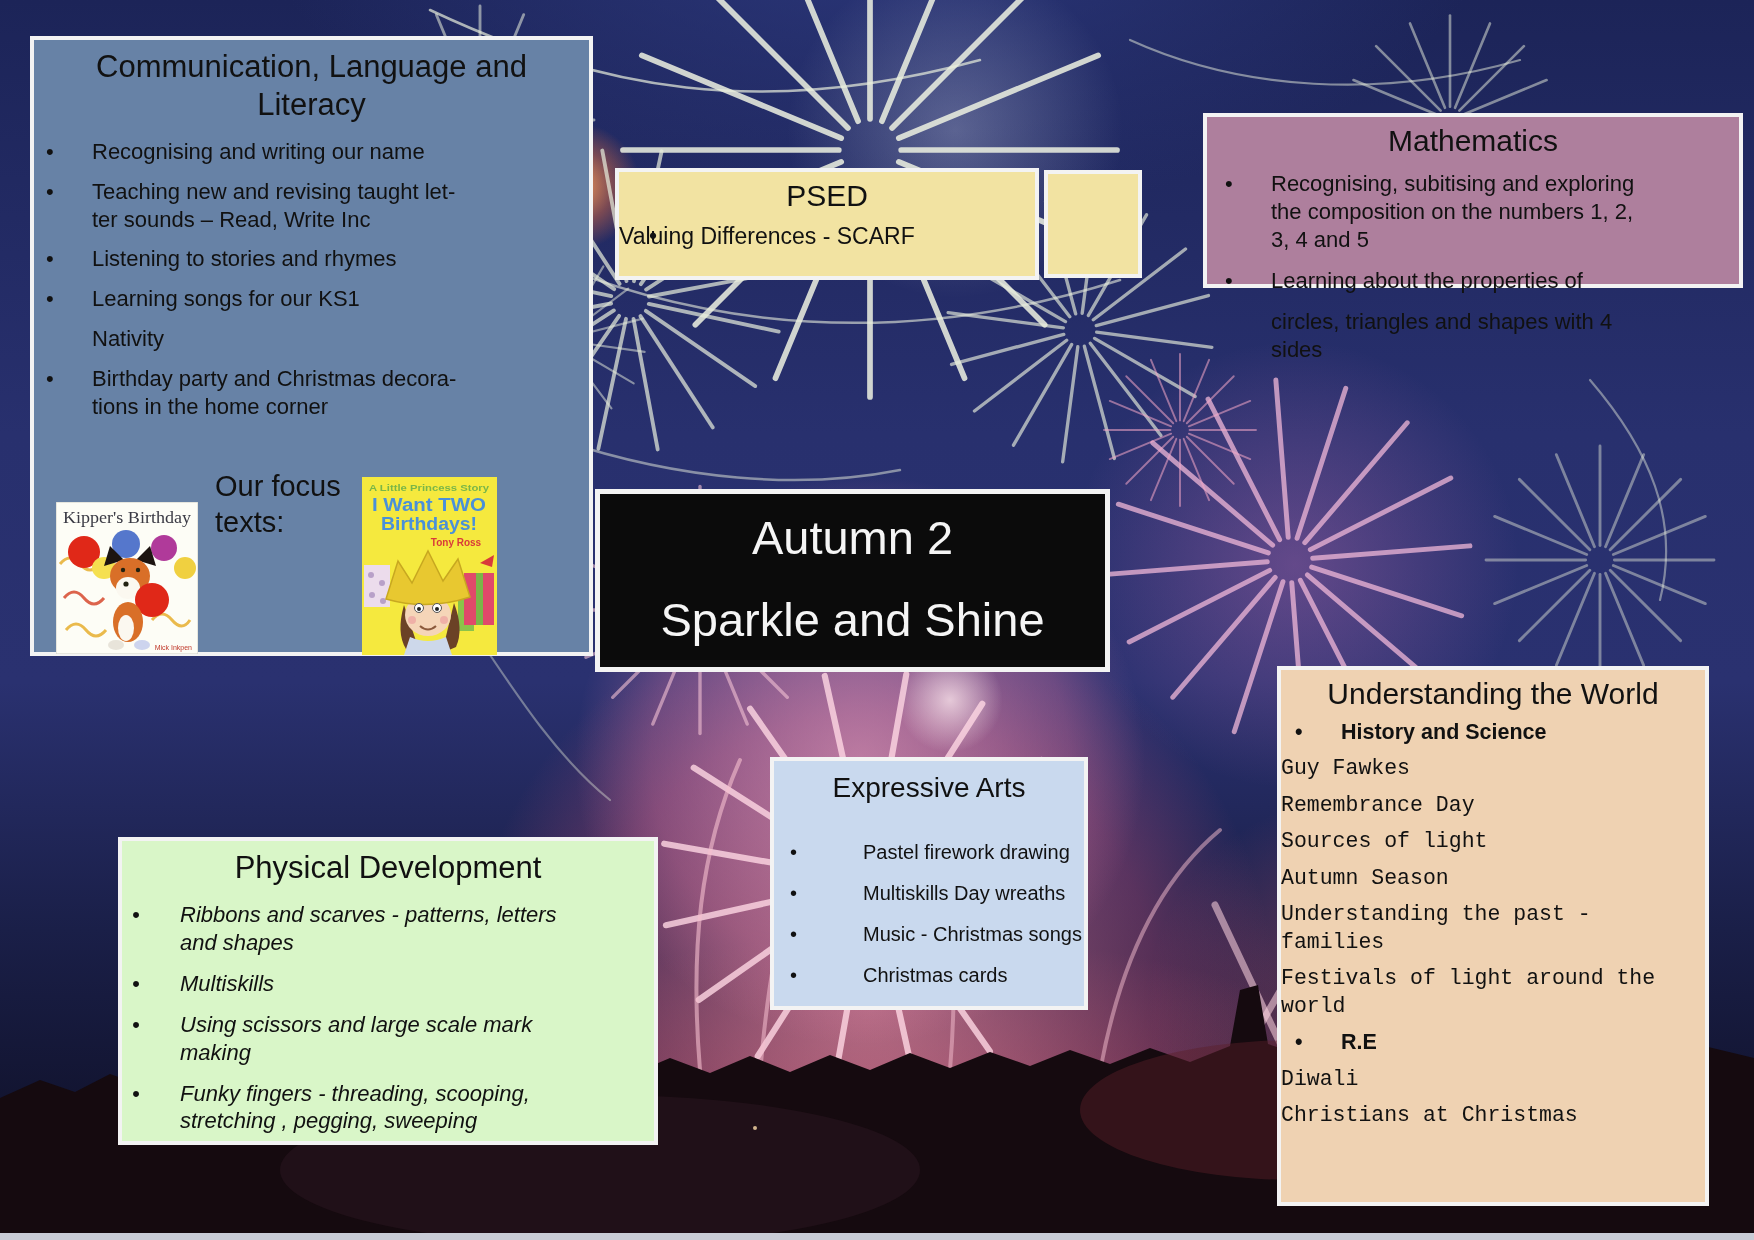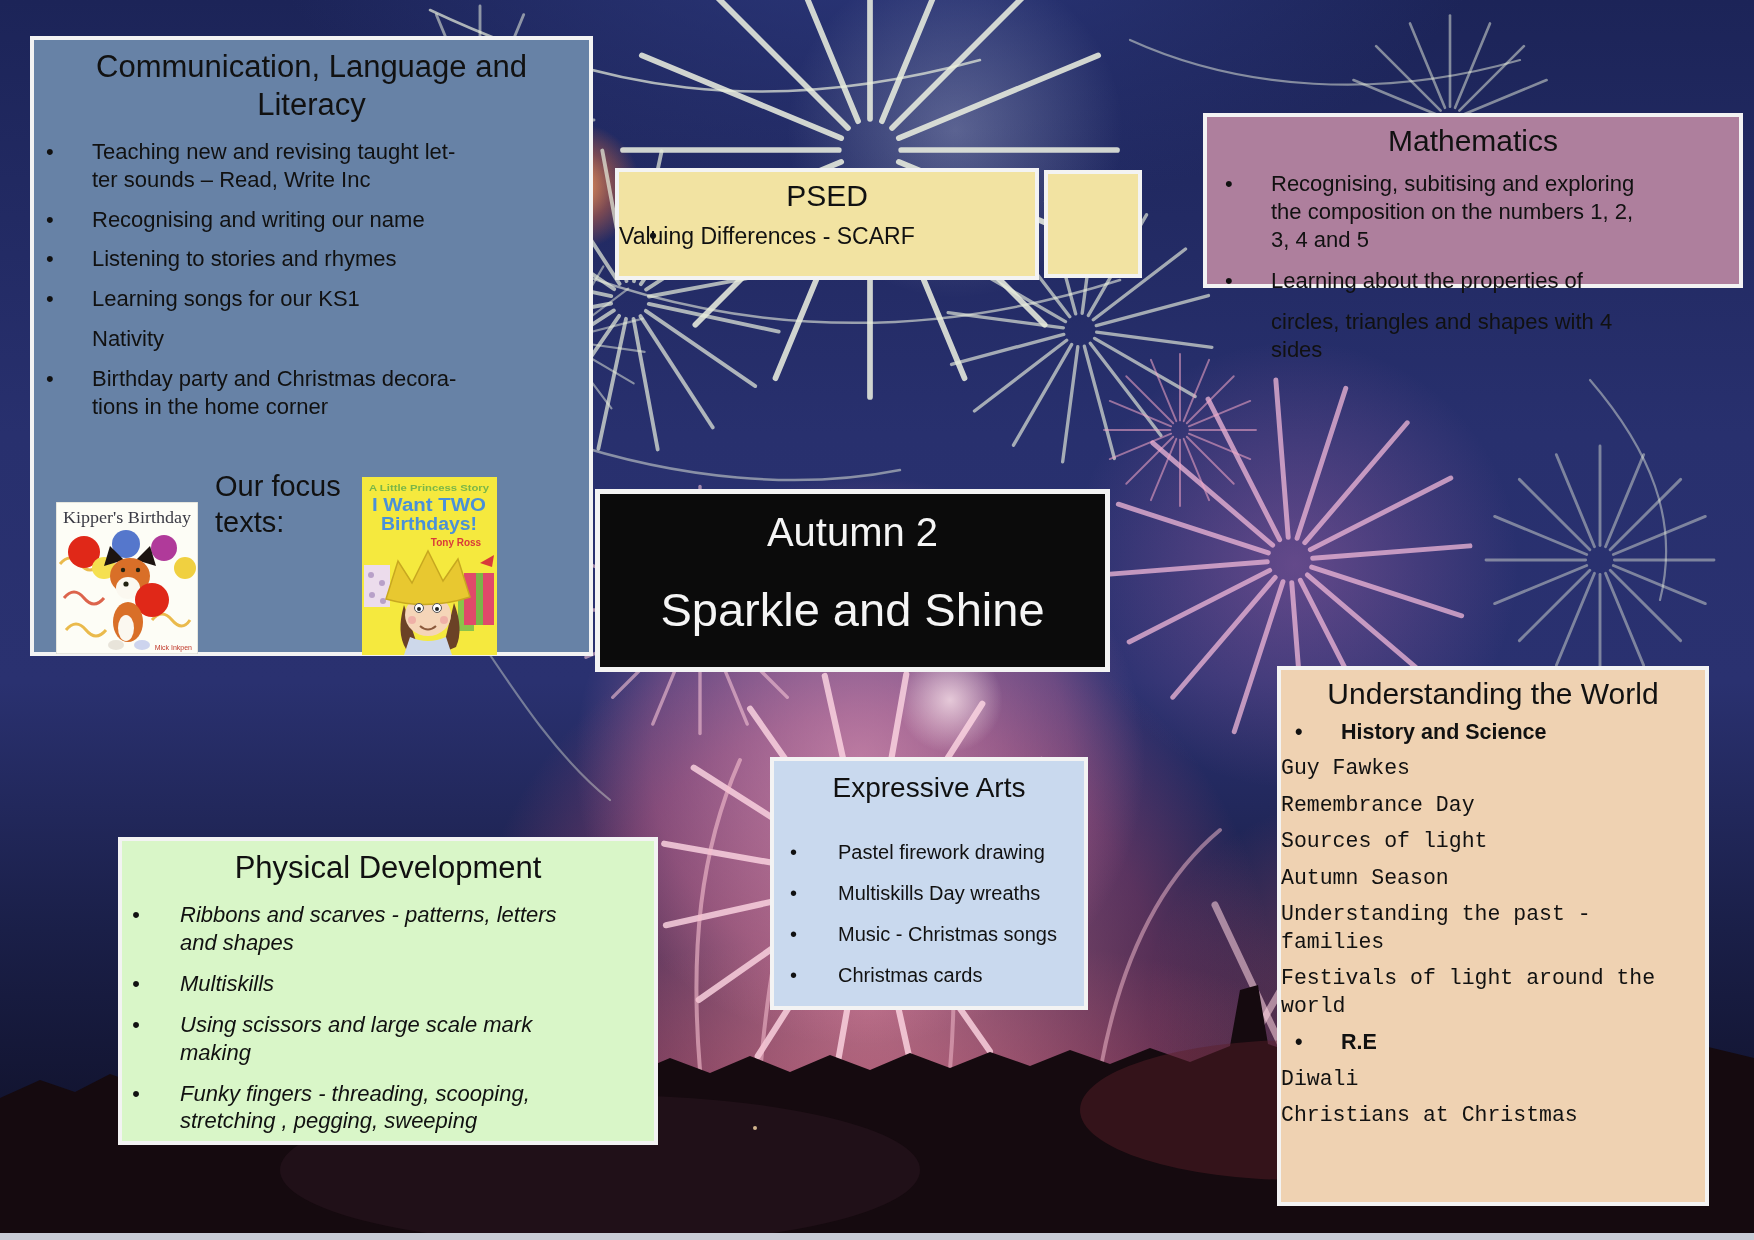--- a/index.html
+++ b/index.html
@@ -51,27 +51,27 @@
   #box-psed2 { left:1044px; top:170px; width:98px; height:108px; background:#f2e3a2; }
   
   #box-math { left:1203px; top:113px; width:540px; height:175px; background:#ae7f9d; }
   #box-math .title { margin:6px 0 10px; }
   #box-math .list { font-size:22px; line-height:1.28; margin-right:6px; }
   #box-math .li { padding-left:64px; margin-bottom:13px; }
   #box-math .li::before { left:18px; }
   
   #box-topic { left:595px; top:489px; width:515px; height:183px; background:#0b0b0b;
                border-width:5px; color:#f5f5f5; text-align:center; }
-  #box-topic .t1 { font-size:40px; margin-top:16px; }
+  #box-topic .t1 { font-size:47px; margin-top:16px; }
   #box-topic .t2 { font-size:47px; margin-top:27px; }
   
   #box-ea { left:770px; top:757px; width:318px; height:253px; background:#c9d9ee; }
   #box-ea .title { font-size:28px; font-weight:normal; margin:10px 0 34px; }
   #box-ea .list { font-size:20px; line-height:1.3; }
-  #box-ea .li { padding-left:64px; margin-bottom:15px; }
+  #box-ea .li { padding-left:89px; margin-bottom:15px; }
   #box-ea .li::before { left:16px; }
   
   #box-pd { left:118px; top:837px; width:540px; height:308px; background:#d9f6c8; }
   #box-pd .title { font-size:31px; margin:8px 0 14px; }
   #box-pd .list { font-size:22px; line-height:1.27; margin-right:6px; }
   #box-pd .li { padding-left:58px; margin-bottom:13px;font-style:italic; }
   #box-pd .li::before { left:10px; }
   
   #box-uw { left:1277px; top:666px; width:432px; height:540px; background:#efd2b2; }
   #box-uw .title { margin:6px 0 6px; }
@@ -151,23 +151,23 @@
     <ellipse cx="1300" cy="1110" rx="220" ry="70" fill="rgba(90,30,40,0.45)"></ellipse>
     <ellipse cx="600" cy="1170" rx="320" ry="75" fill="rgba(40,20,30,0.6)"></ellipse>
     <circle cx="1448" cy="1096" r="3" fill="#cfe4ff" opacity="0.9"></circle>
     <circle cx="262" cy="1112" r="2.5" fill="#ffffee" opacity="0.8"></circle>
     <circle cx="755" cy="1128" r="2" fill="#ffddaa" opacity="0.8"></circle>
   </svg>
 
   <div class="box" id="box-cll">
     <div class="title">Communication, Language and Literacy</div>
     <div class="list">
+        <div class="li">Recognising and writing our name</div>
         <div class="li">Teaching new and revising taught let-
 ter sounds – Read, Write Inc</div>
-        <div class="li">Recognising and writing our name</div>
         <div class="li">Listening to stories and rhymes</div>
         <div class="li">Learning songs for our KS1</div>
         <div class="li no-bullet">Nativity</div>
         <div class="li">Birthday party and Christmas decora-
 tions in the home corner</div>
       </div>
 
     <svg class="book" id="book-kipper" viewBox="0 0 142 152">
       <rect width="142" height="152" fill="#fdfdf6" stroke="#cfcfc6"></rect>
       <text x="71" y="21" text-anchor="middle" font-family="Liberation Serif, serif" font-size="16" fill="#3a3a44" textLength="128" lengthAdjust="spacingAndGlyphs">Kipper's Birthday</text>

